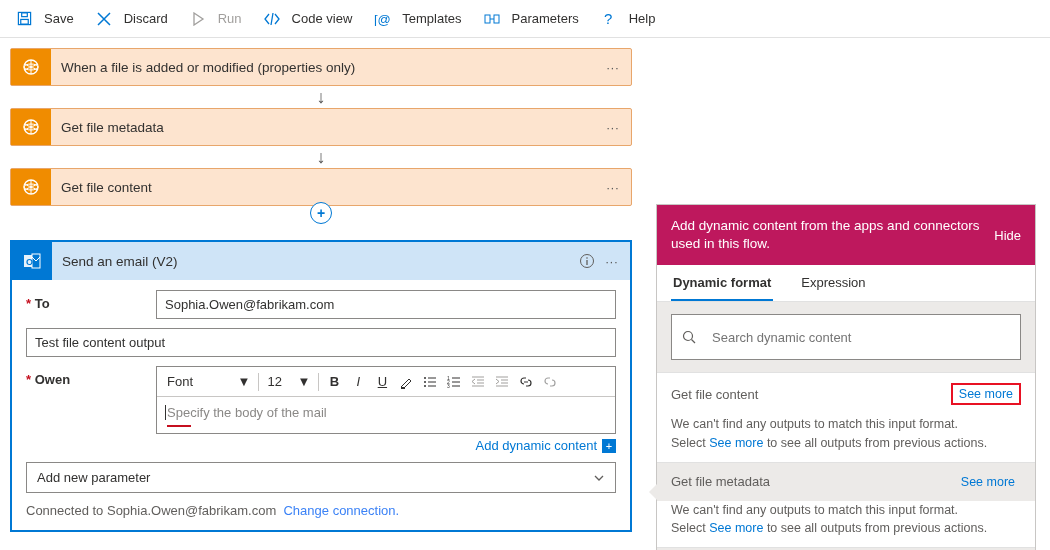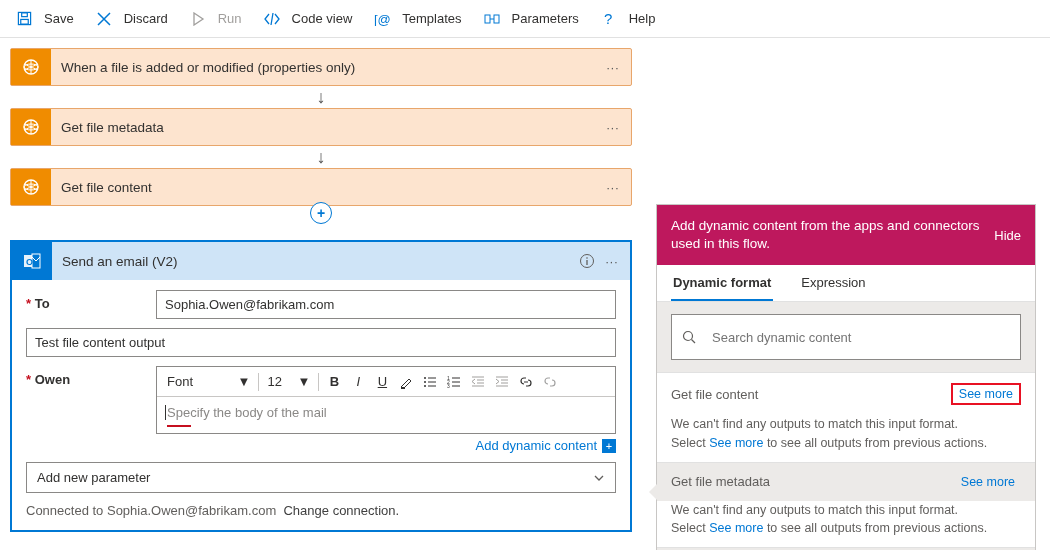--- a/index.html
+++ b/index.html
@@ -33,21 +33,21 @@
   .etoolbar .ebtn { min-width:22px; height:24px; display:flex; align-items:center; justify-content:center; cursor:pointer; color:#323130; }
   .etoolbar .sep { width:1px; height:18px; background:#c8c6c4; margin:0 2px; }
   .fontbox { display:flex; align-items:center; gap:6px; padding:0 4px; cursor:pointer; }
   .ebody { min-height:36px; padding:8px 8px; color:#8a8886; position:relative; }
   .ebody .cursor { border-left:1px solid #323130; padding-right:1px; }
   .redline { width:24px; height:2px; background:#c50f1f; position:absolute; left:10px; bottom:6px; }
   .adddyn { text-align:right; color:#0078d4; margin-top:4px; font-size:13px; display:flex; justify-content:flex-end; align-items:center; gap:5px; cursor:pointer; }
   .plusbox { width:14px; height:14px; background:#0078d4; color:#fff; font-size:11px; display:flex; align-items:center; justify-content:center; }
   .paramrow { margin-top:0; border:1px solid #8a8886; padding:7px 10px; display:flex; justify-content:space-between; align-items:center; color:#323130; cursor:pointer; }
   .conn { margin-top:10px; color:#605e5c; font-size:13px; }
-  .conn a { color:#404040; cursor:pointer;margin-top:34px; }
+  .conn a { color:#3b82f6; cursor:pointer;margin-top:34px; }
   
   .panel { position:absolute; left:656px; top:166px; width:380px; border:1px solid #c8c6c4; background:#fff; }
   .panel .phead { background:#be185d; color:#fff; padding:12px 14px; display:flex; gap:10px; align-items:center; }
   .panel .phead .ptxt { flex:1; font-size:13.5px; line-height:1.35; }
   .panel .phead .hide { cursor:pointer; }
   .panel .tabs { display:flex; border-bottom:1px solid #e1e1e1; padding:0 14px; }
   .panel .tab { padding:10px 2px 9px; margin-right:26px; cursor:pointer; color:#323130; }
   .panel .tab.active { font-weight:600; border-bottom:2px solid #0078d4; }
   .panel .searchwrap { background:#eceae8; padding:12px 14px; }
   .panel .searchbox { background:#fff; border:1px solid #8a8886; display:flex; align-items:center; height:46px; }

